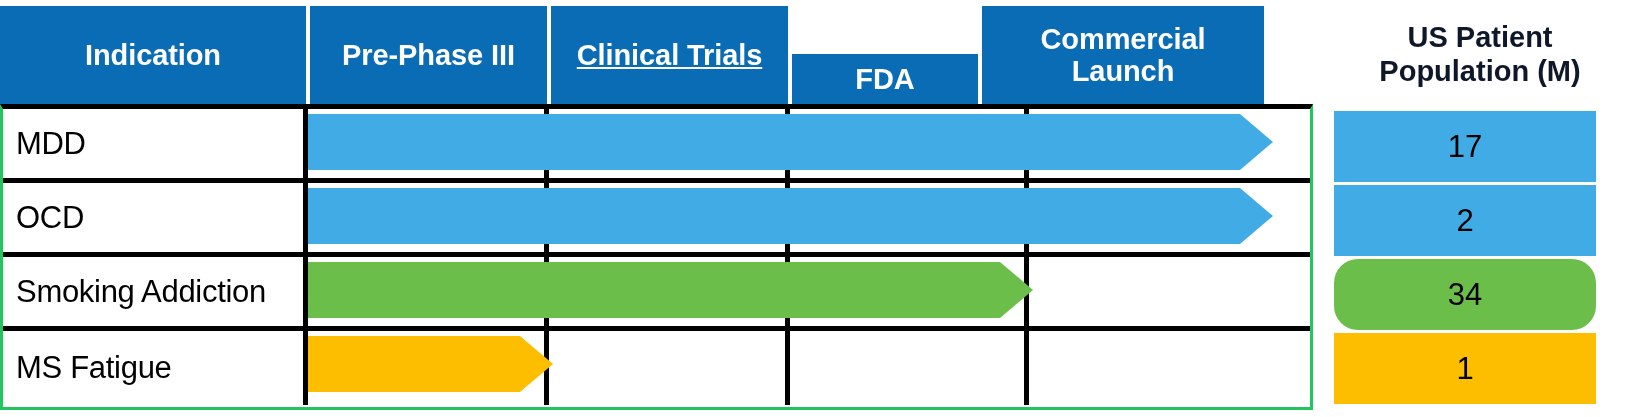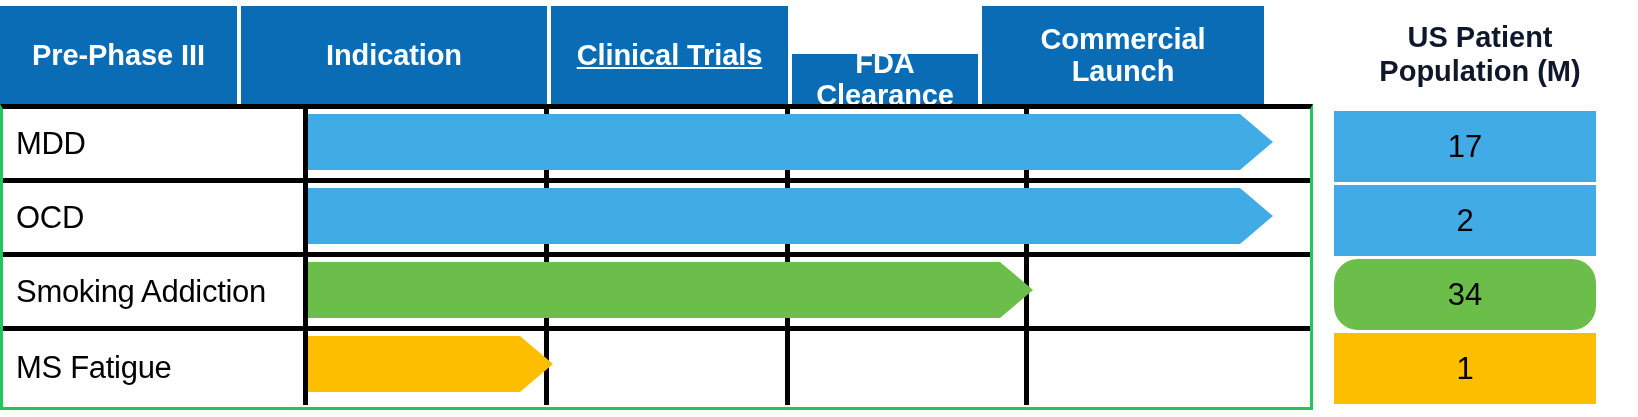--- a/index.html
+++ b/index.html
@@ -166,33 +166,32 @@
   .pop-3 { top: 327px; }
 </style>
 </head>
 <body>
 
 <div id="root">
 
   <div id="pipeline-table">
 
     <div class="table-header-row">
+      <div class="th th-indication">
+        <span>Indication</span>
+      </div>
       <div class="th th-prephase">
         <span>Pre-Phase III</span>
-      </div>
-      <div class="th th-indication">
-        <span>Indication</span>
       </div>
       <div class="th th-trials">
         <span>Clinical Trials</span>
       </div>
       <div class="th th-fda">
         <span>
           <span>FDA</span><br>
-          <span>Clearance</span>
         </span>
       </div>
       <div class="th th-launch">
         <span>
           <span>Commercial</span><br>
           <span>Launch</span>
         </span>
       </div>
     </div>
 

